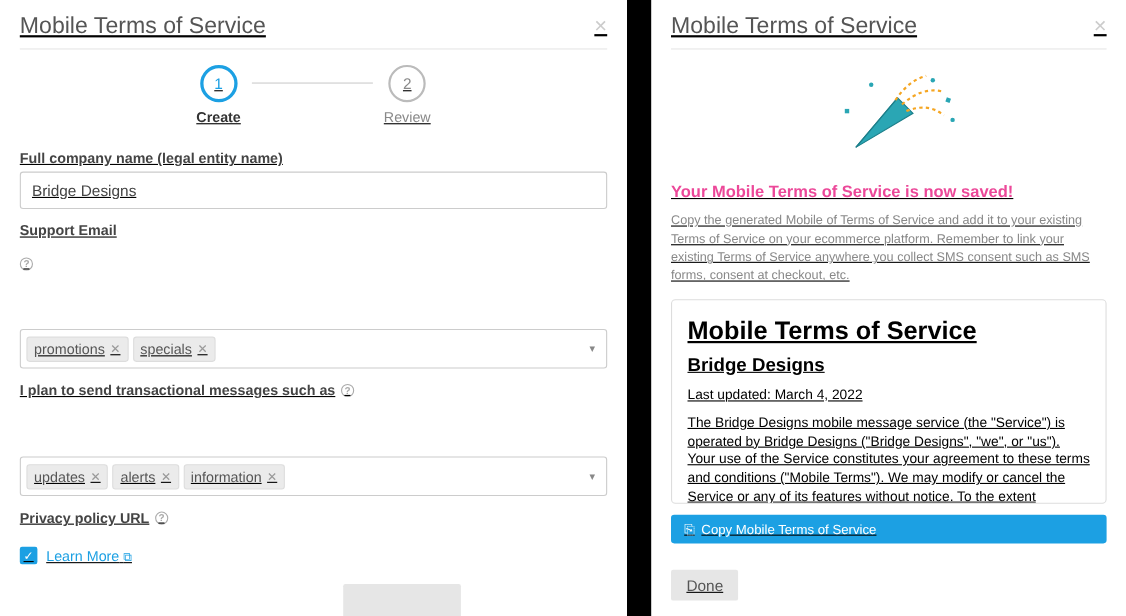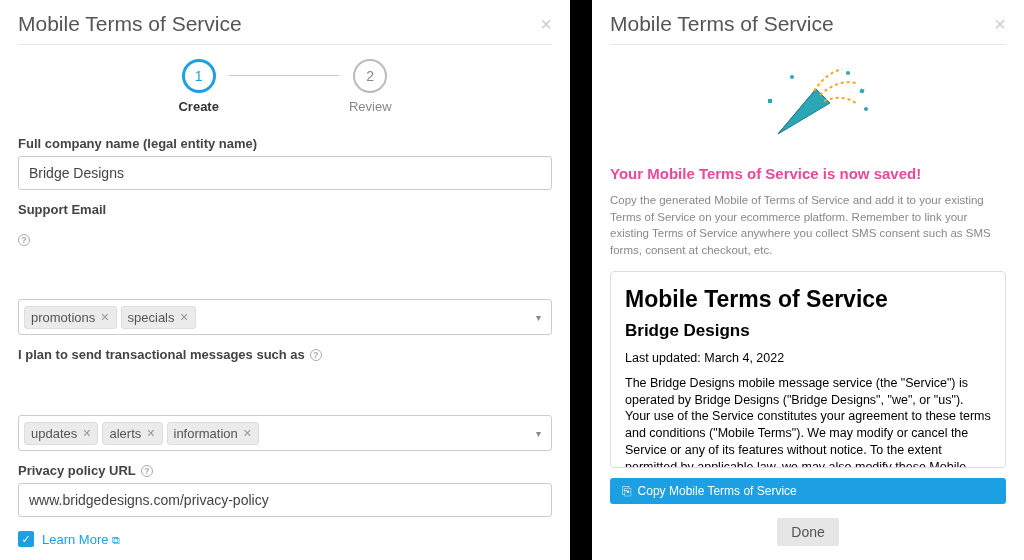--- a/index.html
+++ b/index.html
@@ -1,17 +1,17 @@
 <!DOCTYPE html>
 <html><head>
 <meta charset="utf-8">
 <style>
 * { box-sizing: border-box; margin: 0; padding: 0; }
 body { font-family: -apple-system, BlinkMacSystemFont, "Segoe UI", Helvetica, Arial, sans-serif; background: #000; display: flex; height: 560px; width: 1024px; overflow: hidden; }
-.panel { background: #fff; display: flex; flex-direction: column; }
+.panel { background: #fff; display: flex; flex-direction: column; text-decoration: underline; }
 .panel-left { width: 570px; padding: 12px 18px 14px 18px; }
 .divider { width: 22px; background: #000; }
 .panel-right { flex: 1; padding: 12px 18px 14px 18px; position: relative; }
 .modal-title { font-size: 21px; font-weight: 400; color: #555; padding-bottom: 8px; border-bottom: 1px solid #e6e6e6; display: flex; justify-content: space-between; align-items: center; }
 .close-x { color: #ccc; font-size: 20px; cursor: pointer; }
 .stepper { display: flex; justify-content: center; align-items: center; padding: 14px 0 10px 0; gap: 0; }
 .step { display: flex; flex-direction: column; align-items: center; gap: 6px; }
 .step-circle { width: 34px; height: 34px; border-radius: 50%; border: 2px solid #bbb; display: flex; align-items: center; justify-content: center; color: #888; font-size: 14px; }
 .step-circle.active { border-color: #1ca0e3; color: #1ca0e3; border-width: 3px; }
 .step-label { font-size: 13px; color: #888; }
@@ -36,21 +36,21 @@
 
 .confetti-wrap { text-align: center; padding: 14px 0 6px 0; }
 .saved-title { text-align: left; font-size: 15px; font-weight: 700; color: #ec4899; margin: 6px 0 10px 0; }
 .saved-desc { font-size: 11.5px; color: #888; line-height: 1.45; margin-bottom: 12px; }
 .doc-box { border: 1px solid #ddd; border-radius: 4px; padding: 14px 14px; height: 218px; overflow: hidden; }
 .doc-title { font-size: 23px; font-weight: 800; color: #000; margin-bottom: 8px; }
 .doc-company { font-size: 17px; font-weight: 800; color: #000; margin-bottom: 10px; }
 .doc-updated { font-size: 12.5px; color: #000; margin-bottom: 10px; }
 .doc-body { font-size: 12.5px; color: #000; line-height: 1.35; }
 .copy-btn { margin-top: 10px; background: #1ca0e3; color: #fff; border: none; border-radius: 3px; padding: 6px 12px; font-size: 12px; display: inline-flex; align-items: center; gap: 6px; cursor: pointer; }
-.footer-right { display: flex; justify-content: center; margin-top: 14px; }
+.footer-right { display: flex; justify-content: flex-start; margin-top: 24px; }
 svg.confetti { width: 140px; height: 90px; }
 </style>
 </head>
 <body>
 
 <div class="panel panel-left">
   <div class="modal-title">
     <span>Mobile Terms of Service</span>
     <span class="close-x">×</span>
   </div>
@@ -104,21 +104,20 @@
         <span>information</span>
         <span class="tag-x">✕</span>
       </span>
     <span class="caret-down">▾</span>
   </div>
 
   <div class="field-label">
     <span>Privacy policy URL</span>
     <span class="help-icon">?</span>
   </div>
-  <input class="text-input" value="www.bridgedesigns.com/privacy-policy" style="">
 
   <div class="checkbox-row">
     <span class="checkbox">✓</span>
     <a class="link"><span>Learn More</span> <span class="ext-icon">⧉</span></a>
   </div>
 
   <div class="footer">
     <button class="btn btn-cancel">Cancel</button>
     <button class="btn btn-primary">Continue</button>
   </div>

